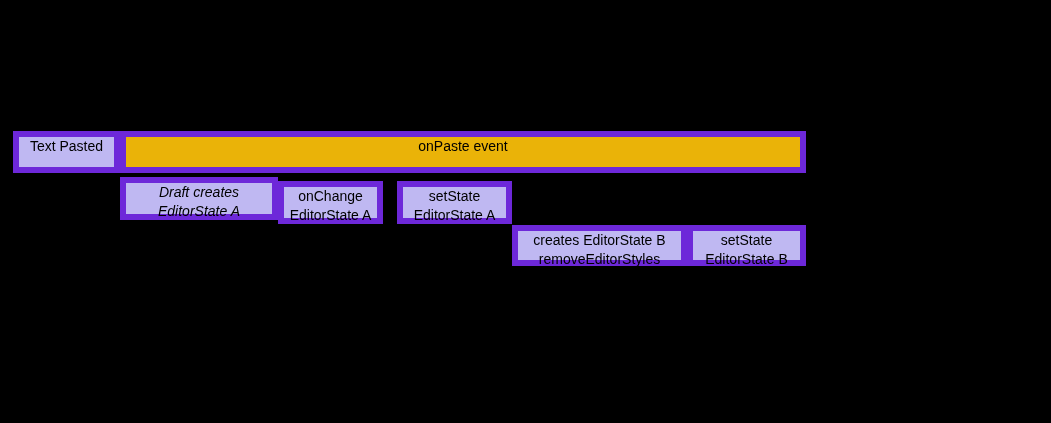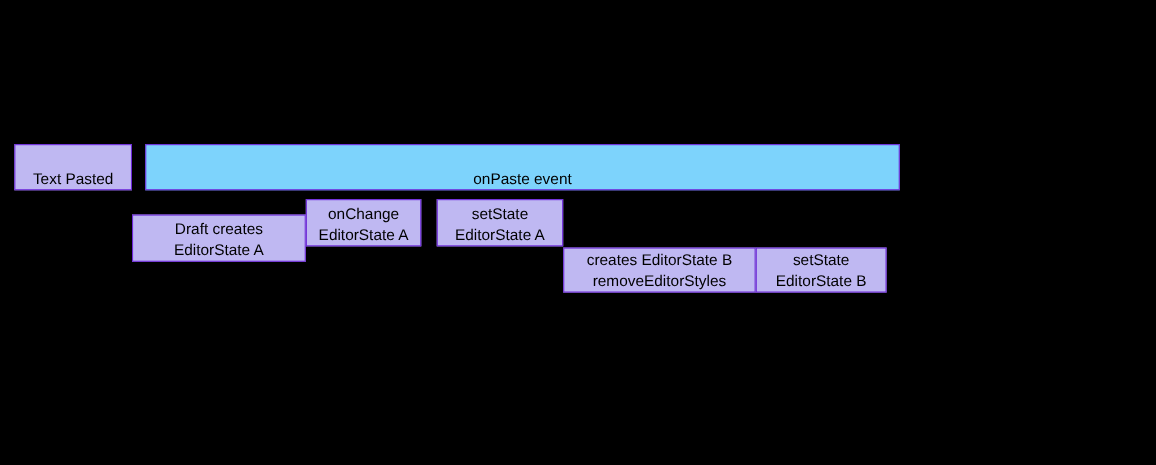--- a/index.html
+++ b/index.html
@@ -11,41 +11,41 @@
     position: relative;
     width: 1051px;
     height: 423px;
     background: #000000;
     overflow: hidden;
     font-family: "Liberation Sans", "DejaVu Sans", sans-serif;
   }
   .box {
     position: absolute;
     box-sizing: border-box;
-    border: 1px solid #6d28d9;
+    border: 6px solid #6d28d9;
     background: #bfb8f2;
     color: #000000;
     display: flex;
     flex-direction: column;
     align-items: center;
-    justify-content: flex-end;
+    justify-content: flex-start;
     text-align: center;
     font-size: 14px;
     line-height: 19px;
     white-space: nowrap;
   }
-  .box.cyan { background: #7dd3fc; margin-left: 12px; }
+  .box.cyan { background: #eab308; }
 
   
   #box-text-pasted { left: 13px;  top: 131px; width: 107px; height: 42px; }
   #box-onpaste     { left: 120px; top: 131px; width: 686px; height: 42px; }
   #box-render      { left: 887px; top: 131px; width: 110px; height: 42px; }
 
   
-  #box-draft-creates { left: 120px; top: 195px; width: 158px; height: 43px; }
+  #box-draft-creates { left: 120px; top: 177px; width: 158px; height: 43px; font-style: italic; }
   #box-onchange      { left: 278px; top: 181px; width: 105px; height: 43px; }
   #box-setstate-a    { left: 397px; top: 181px; width: 115px; height: 43px; }
 
   
   #box-remove-styles { left: 512px; top: 225px; width: 175px; height: 41px; }
   #box-setstate-b    { left: 687px; top: 225px; width: 119px; height: 41px; }
 </style>
 </head>
 <body>
 

